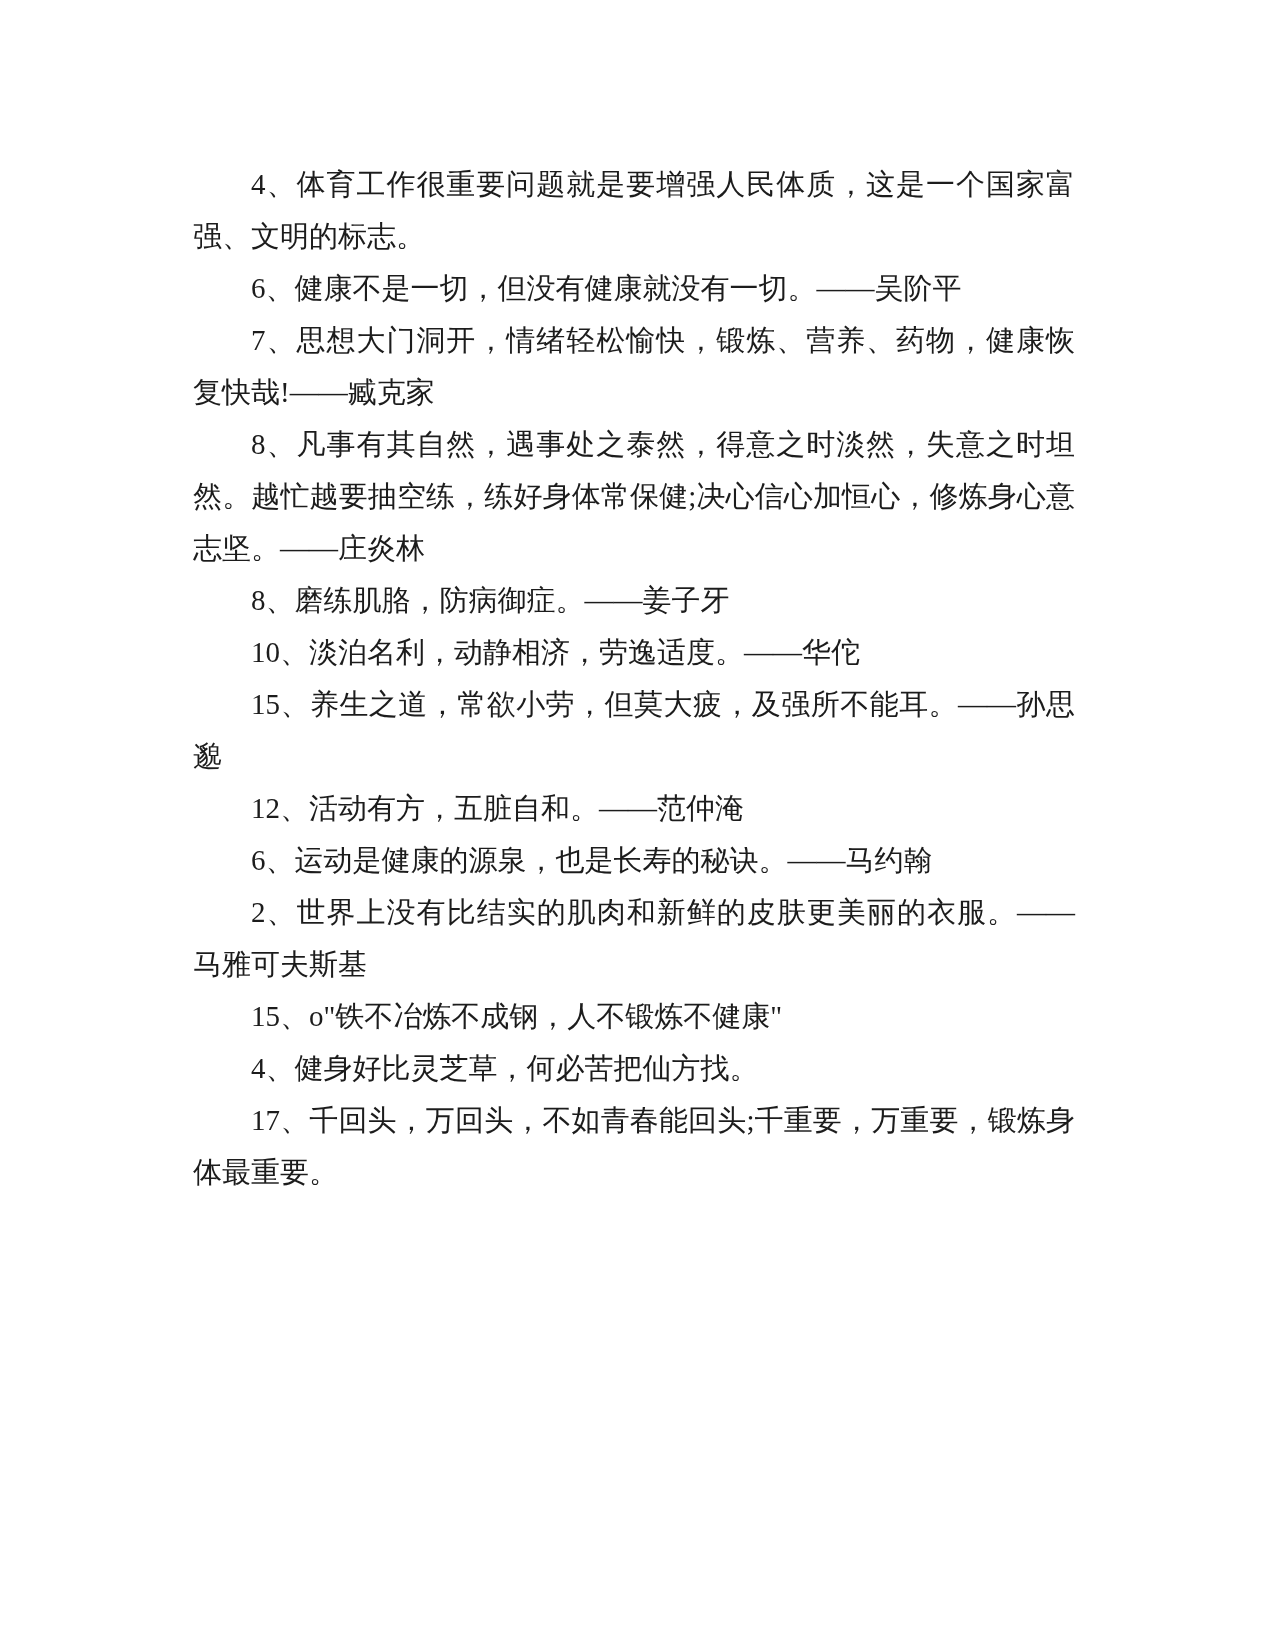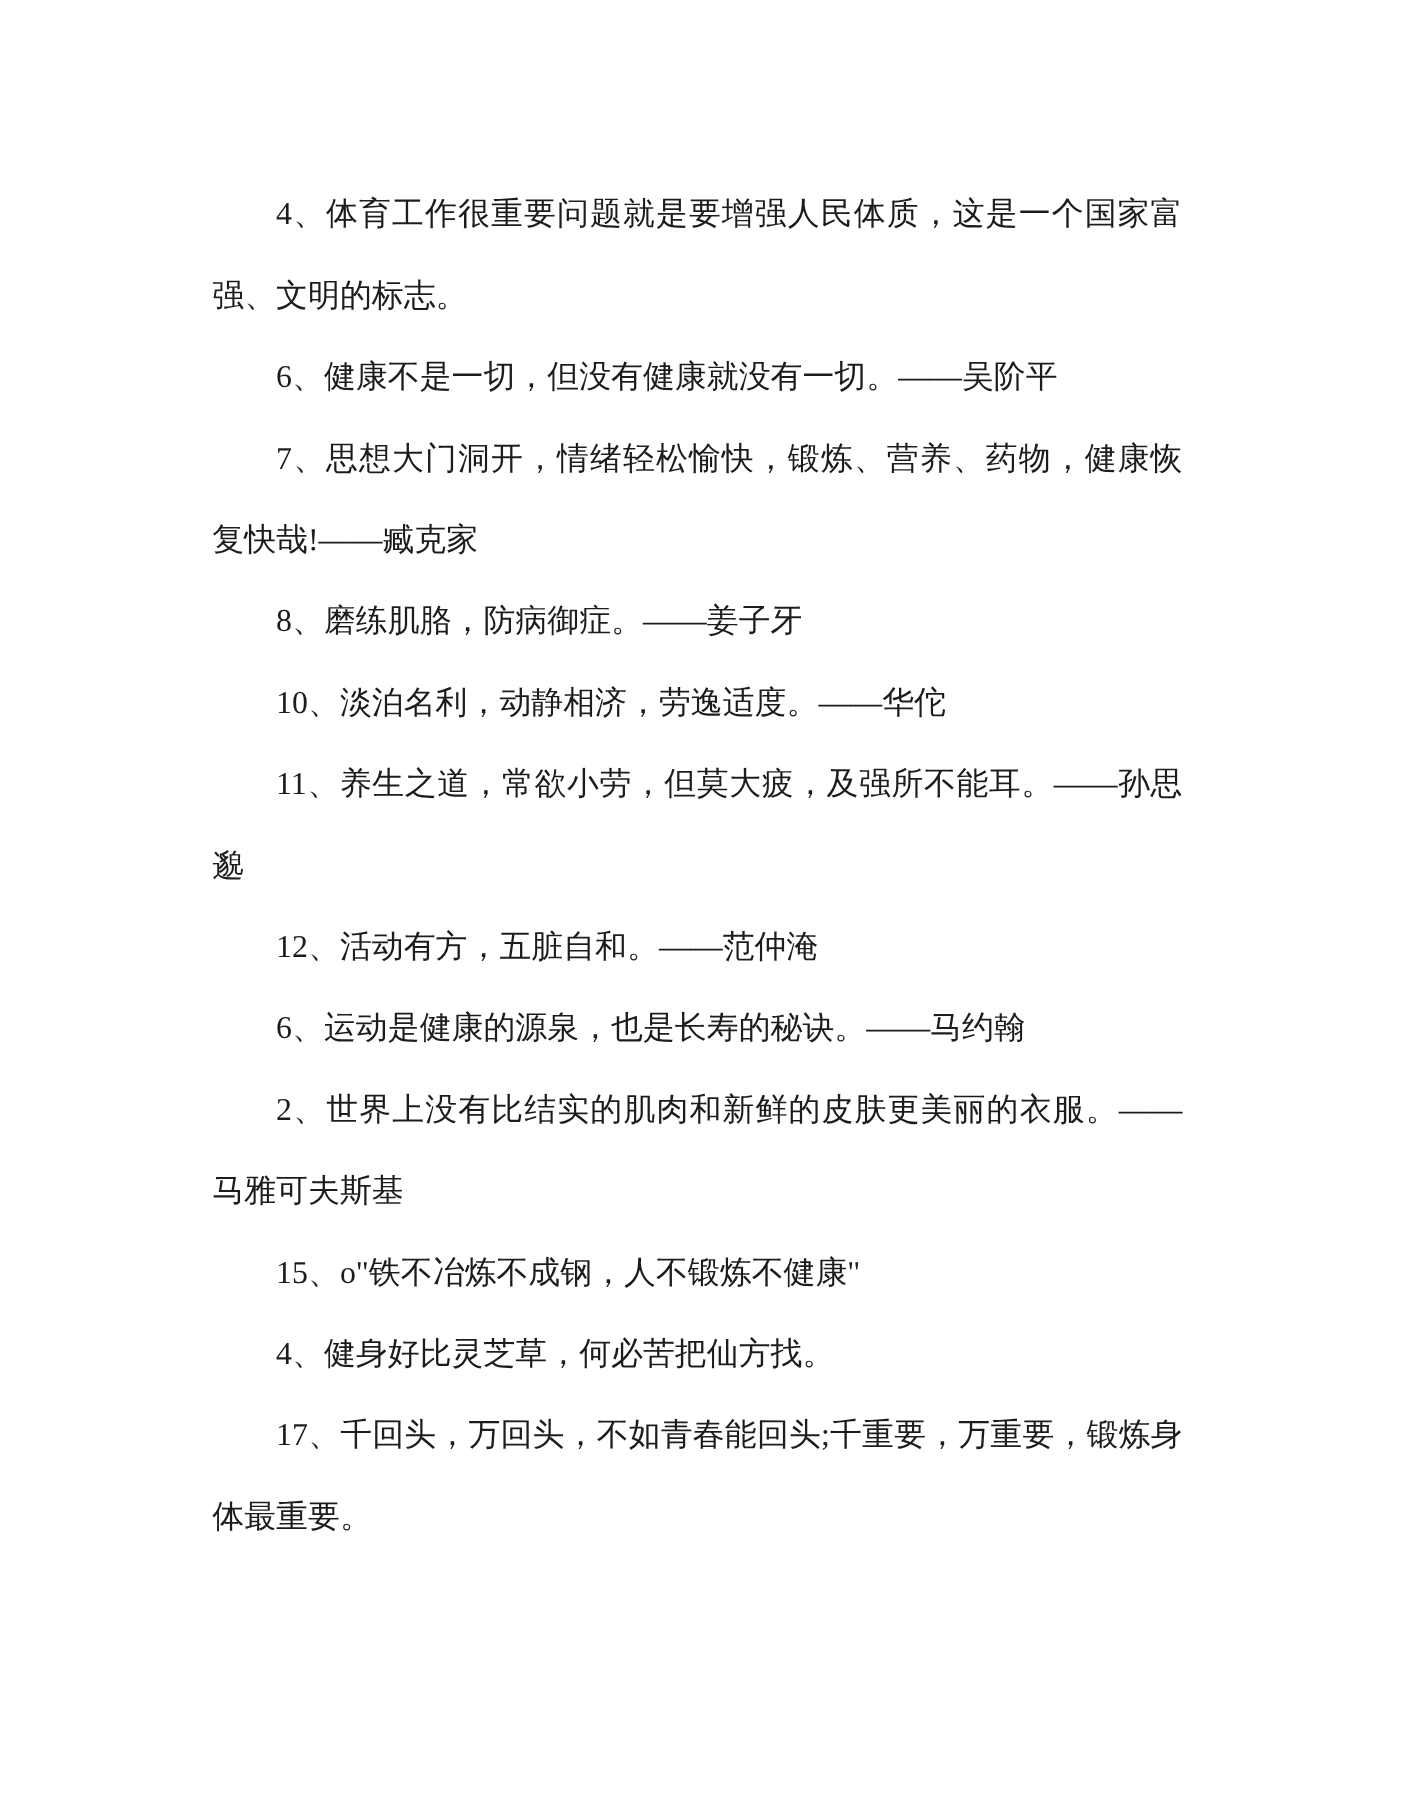--- a/index.html
+++ b/index.html
@@ -18,40 +18,41 @@
     padding: 158px 200px 0 193px; 
   }
   .doc-content {
     width: 100%;
   }
   .quote-item {
     margin: 0;
     padding: 0;
     font-family: "Liberation Serif", "DejaVu Serif", serif;
     font-size: 29px;
-    line-height: 74px;
+    line-height: 52px;
     color: #1c1c1c;
     text-align: justify;
     text-indent: 2em;
     letter-spacing: 0;
     word-break: normal;
     font-weight: 400;
   }
 </style>
 </head>
 <body>
 
 <div class="doc-page">
   <div class="doc-content">
     <p class="quote-item">4、体育工作很重要问题就是要增强人民体质，这是一个国家富强、文明的标志。</p>
     <p class="quote-item">6、健康不是一切，但没有健康就没有一切。——吴阶平</p>
     <p class="quote-item">7、思想大门洞开，情绪轻松愉快，锻炼、营养、药物，健康恢复快哉!——臧克家</p>
+    <p class="quote-item">8、凡事有其自然，遇事处之泰然，得意之时淡然，失意之时坦然。越忙越要抽空练，练好身体常保健;决心信心加恒心，修炼身心意志坚。——庄炎林</p>
     <p class="quote-item">8、磨练肌胳，防病御症。——姜子牙</p>
     <p class="quote-item">10、淡泊名利，动静相济，劳逸适度。——华佗</p>
-    <p class="quote-item">11、养生之道，常欲小劳，但莫大疲，及强所不能耳。——孙思邈</p>
+    <p class="quote-item">15、养生之道，常欲小劳，但莫大疲，及强所不能耳。——孙思邈</p>
     <p class="quote-item">12、活动有方，五脏自和。——范仲淹</p>
     <p class="quote-item">6、运动是健康的源泉，也是长寿的秘诀。——马约翰</p>
     <p class="quote-item">2、世界上没有比结实的肌肉和新鲜的皮肤更美丽的衣服。——马雅可夫斯基</p>
     <p class="quote-item">15、o"铁不冶炼不成钢，人不锻炼不健康"</p>
     <p class="quote-item">4、健身好比灵芝草，何必苦把仙方找。</p>
     <p class="quote-item">17、千回头，万回头，不如青春能回头;千重要，万重要，锻炼身体最重要。</p>
   </div>
 </div>
 
 </body></html>

